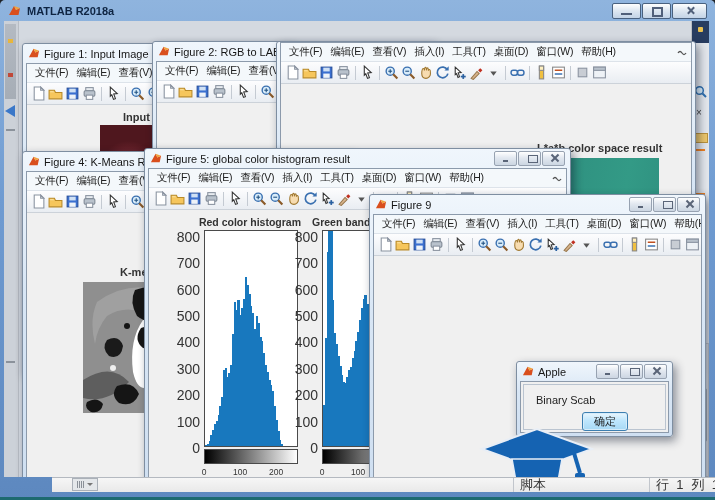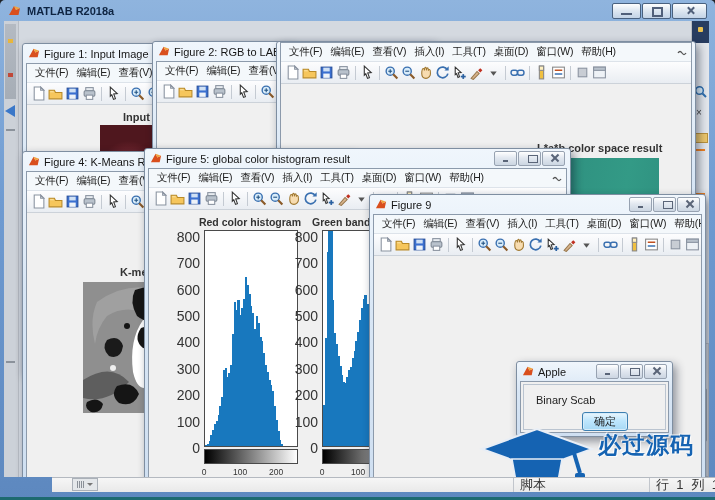--- a/index.html
+++ b/index.html
@@ -926,21 +926,20 @@
       </div>
     </div>
 
     <div id="watermark">
       <svg width="126" height="64" viewBox="0 0 126 64">
         <polygon points="8,24 63,4 118,24 63,44" fill="#1563b2" stroke="#e8eef6" stroke-width="2"></polygon>
         <path d="M38,34 L88,34 L84,56 Q63,62 42,56 Z" fill="#1563b2" stroke="#e8eef6" stroke-width="1.5"></path>
         <path d="M100,28 L106,48" stroke="#1563b2" stroke-width="4" fill="none"></path>
         <rect x="101" y="48" width="10" height="13" rx="2" fill="#1563b2"></rect>
       </svg>
-      <div class="wm-cn">必过源码</div>
     </div>
 
   </div>
 
   <div id="mw-statusbar">
     <div id="sb-widget">
         <i></i>
         <i></i>
         <i></i>
         <i></i>

